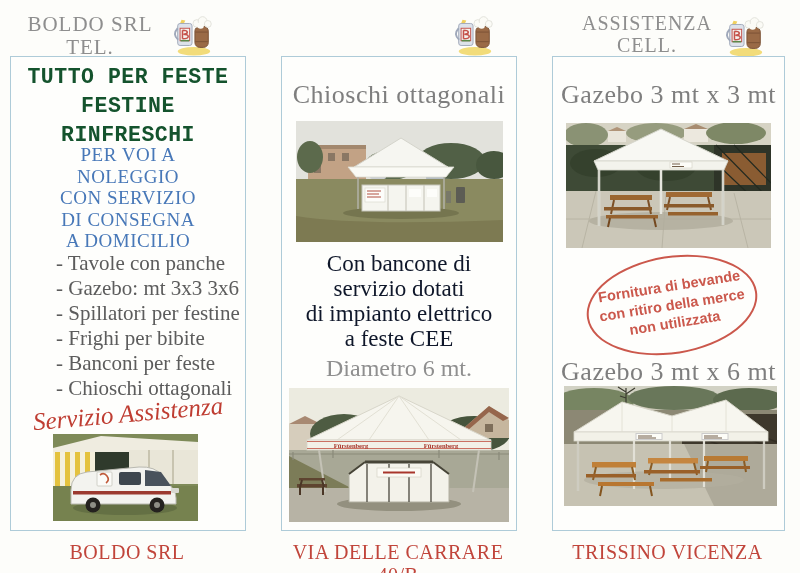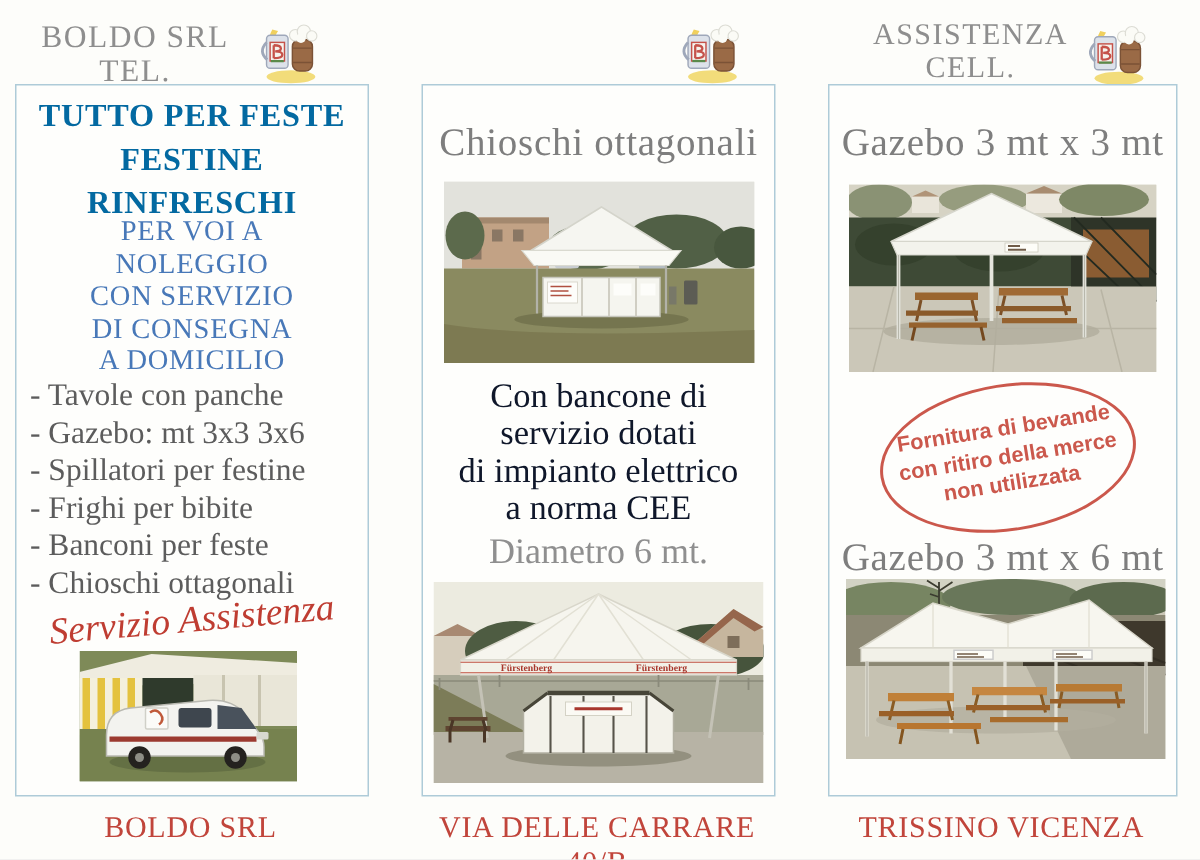--- a/index.html
+++ b/index.html
@@ -2,24 +2,24 @@
 <html><head>
 <meta charset="utf-8">
 <style>
   html,body{margin:0;padding:0;background:#e8e8e8;}
   #page{position:relative;width:800px;height:573px;background:#fdfdfa;overflow:hidden;
         font-family:"Liberation Serif", serif;}
   .abs{position:absolute;}
   .center{text-align:center;}
   .col-header{color:#8e8e8e;letter-spacing:1px;line-height:1.08;}
   .box{position:absolute;border:1px solid #aecbd8;background:#fefefc;}
-  .red-title{color:#0369a1;font-family:Liberation Serif, serif;font-weight:bold;
+  .red-title{color:#14532d;font-family:Liberation Mono, monospace;font-weight:bold;
              font-size:21.5px;line-height:29px;letter-spacing:.5px;}
   .blue-sub{color:#4878b8;font-weight:normal;font-size:19px;line-height:21.5px;letter-spacing:.5px;}
-  .list{color:#5c5c5c;font-size:21px;line-height:25px;}
+  .list{color:#5c5c5c;font-size:21px;line-height:25px;margin-left:36px;}
   .service{color:#bf3d32;font-style:italic;font-size:25px;transform:rotate(-5deg);}
   .panel-title{color:#7e7e7e;font-size:26px;letter-spacing:.5px;}
   .light-blue{color:#0f172a;font-size:23px;line-height:25px;}
   .diametro{color:#8f8f8f;font-size:24px;}
   .footer-red{color:#c1453b;font-size:20px;letter-spacing:.5px;}
   .stamp{border:2.5px solid #cb584c;border-radius:50%;transform:rotate(-9deg);
          display:flex;align-items:center;justify-content:center;}
   .stamp-text{color:#cb584c;font-family:"Liberation Sans", sans-serif;font-weight:bold;
               font-size:14.5px;line-height:18.5px;text-align:center;}
   .photo{display:block;}
@@ -142,21 +142,21 @@
       <rect x="113" y="68" width="12" height="8" fill="#fdfdfa"></rect>
         <rect x="131" y="68" width="10" height="8" fill="#fdfdfa"></rect>
       <rect x="160" y="66" width="9" height="16" rx="1" fill="#5c5c54"></rect>
       <rect x="150" y="70" width="5" height="12" fill="#787868"></rect>
     </svg>
 
     <div class="abs light-blue center" style="left:0;top:194px;width:100%;">
       <div>Con bancone di</div>
       <div>servizio dotati</div>
       <div>di impianto elettrico</div>
-      <div>a norma CEE</div>
+      <div>a feste CEE</div>
     </div>
     <div class="abs diametro center" style="left:0;top:298px;width:100%;">Diametro 6 mt.</div>
 
     <svg class="abs photo" style="left:7px;top:331px;" width="220" height="134" viewBox="0 0 220 134">
       <rect width="220" height="134" fill="#ecebe0"></rect>
       <rect x="0" y="36" width="32" height="30" fill="#d6cdbc"></rect>
       <path d="M0 36 l16 -8 l16 8 z" fill="#a88972"></path>
       <ellipse cx="55" cy="46" rx="34" ry="20" fill="#4e5c42"></ellipse>
       <ellipse cx="120" cy="42" rx="40" ry="20" fill="#56654a"></ellipse>
       <ellipse cx="185" cy="46" rx="36" ry="18" fill="#46543c"></ellipse>

